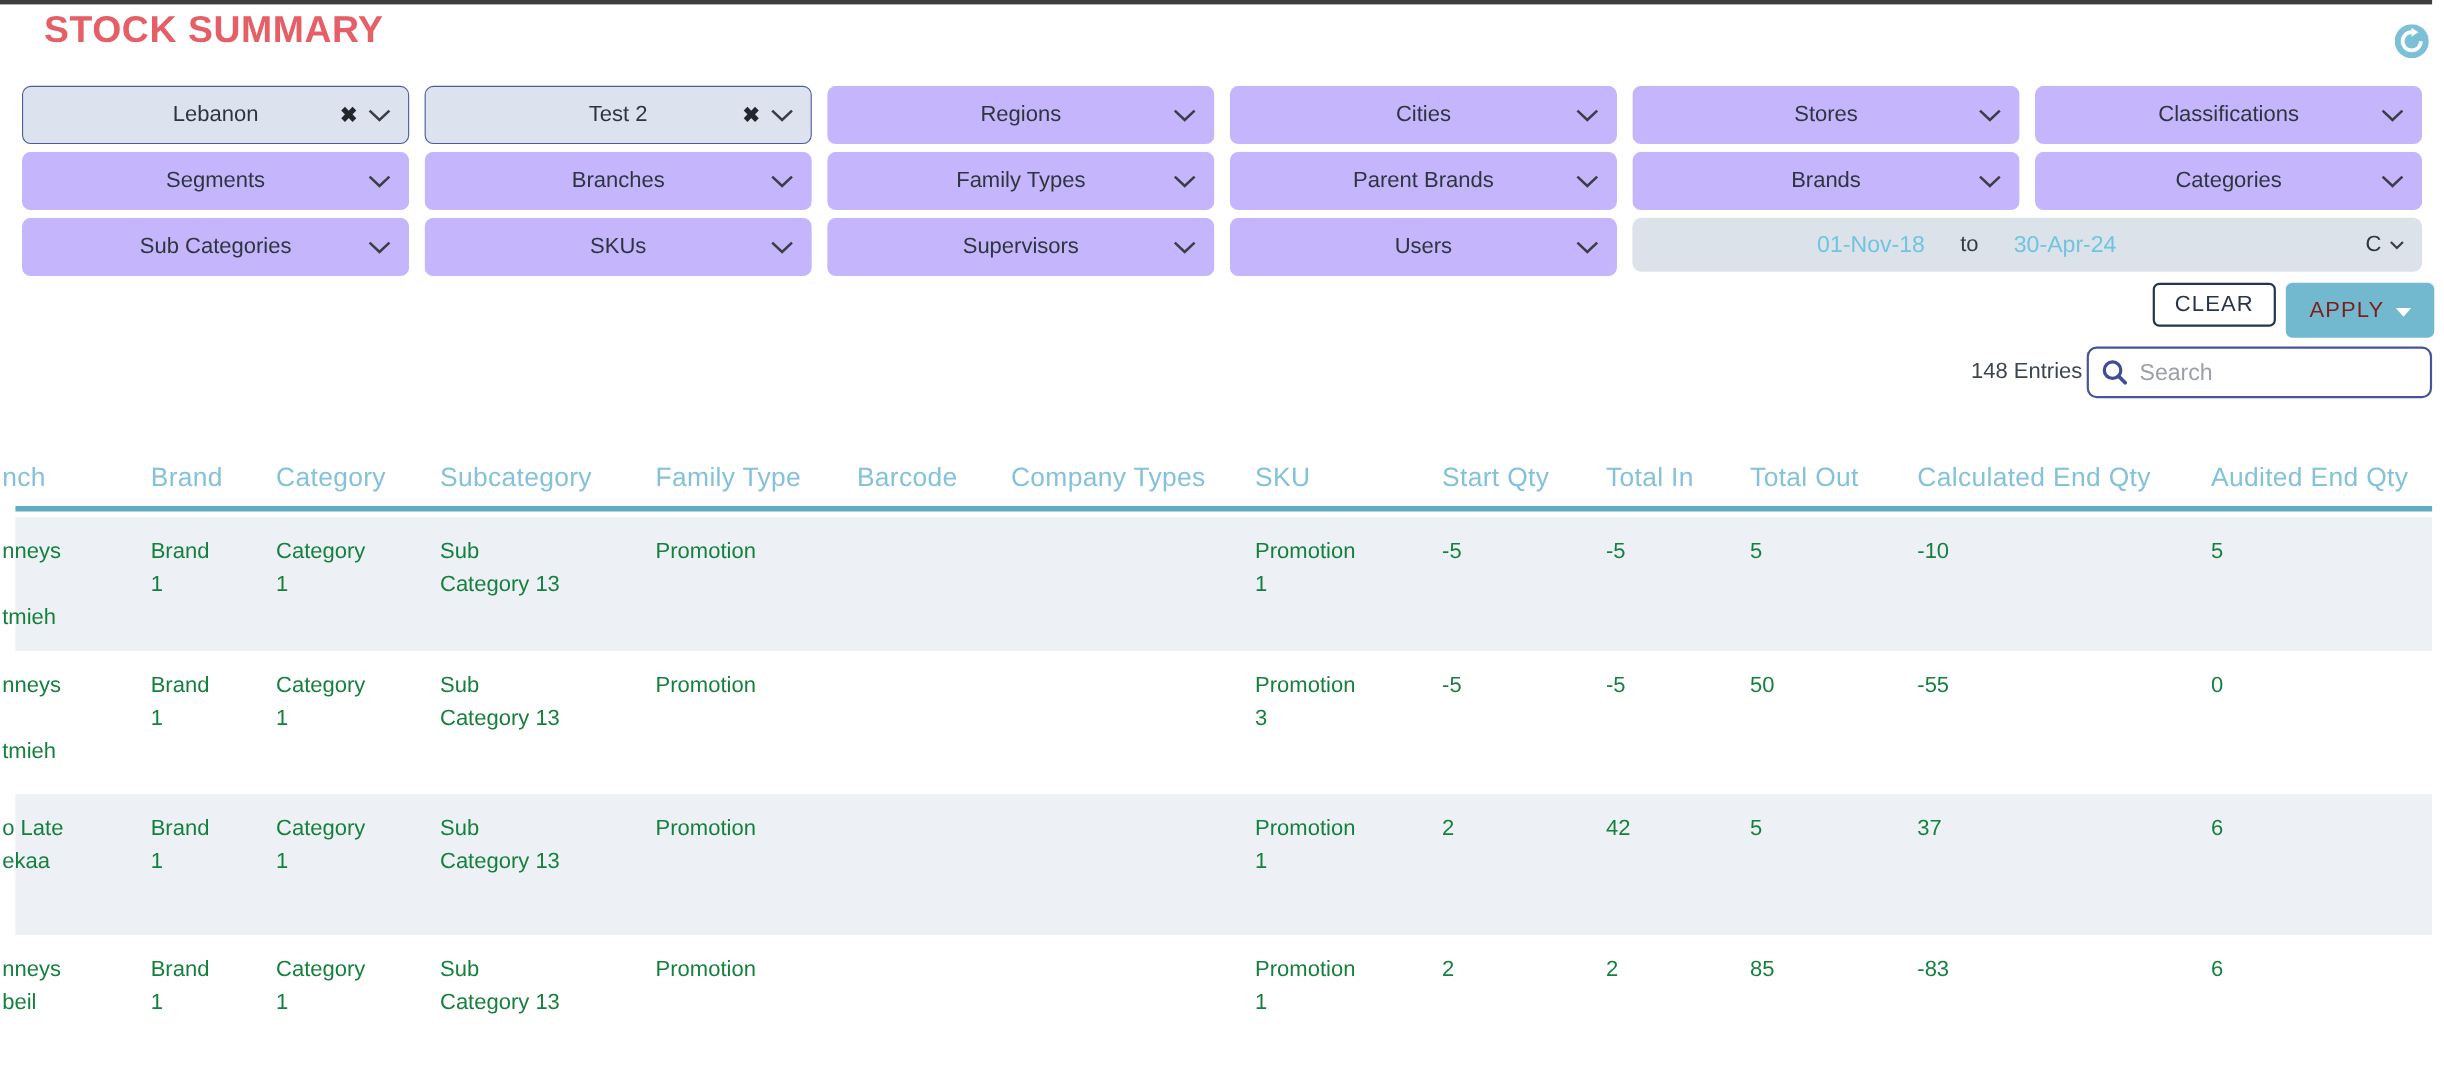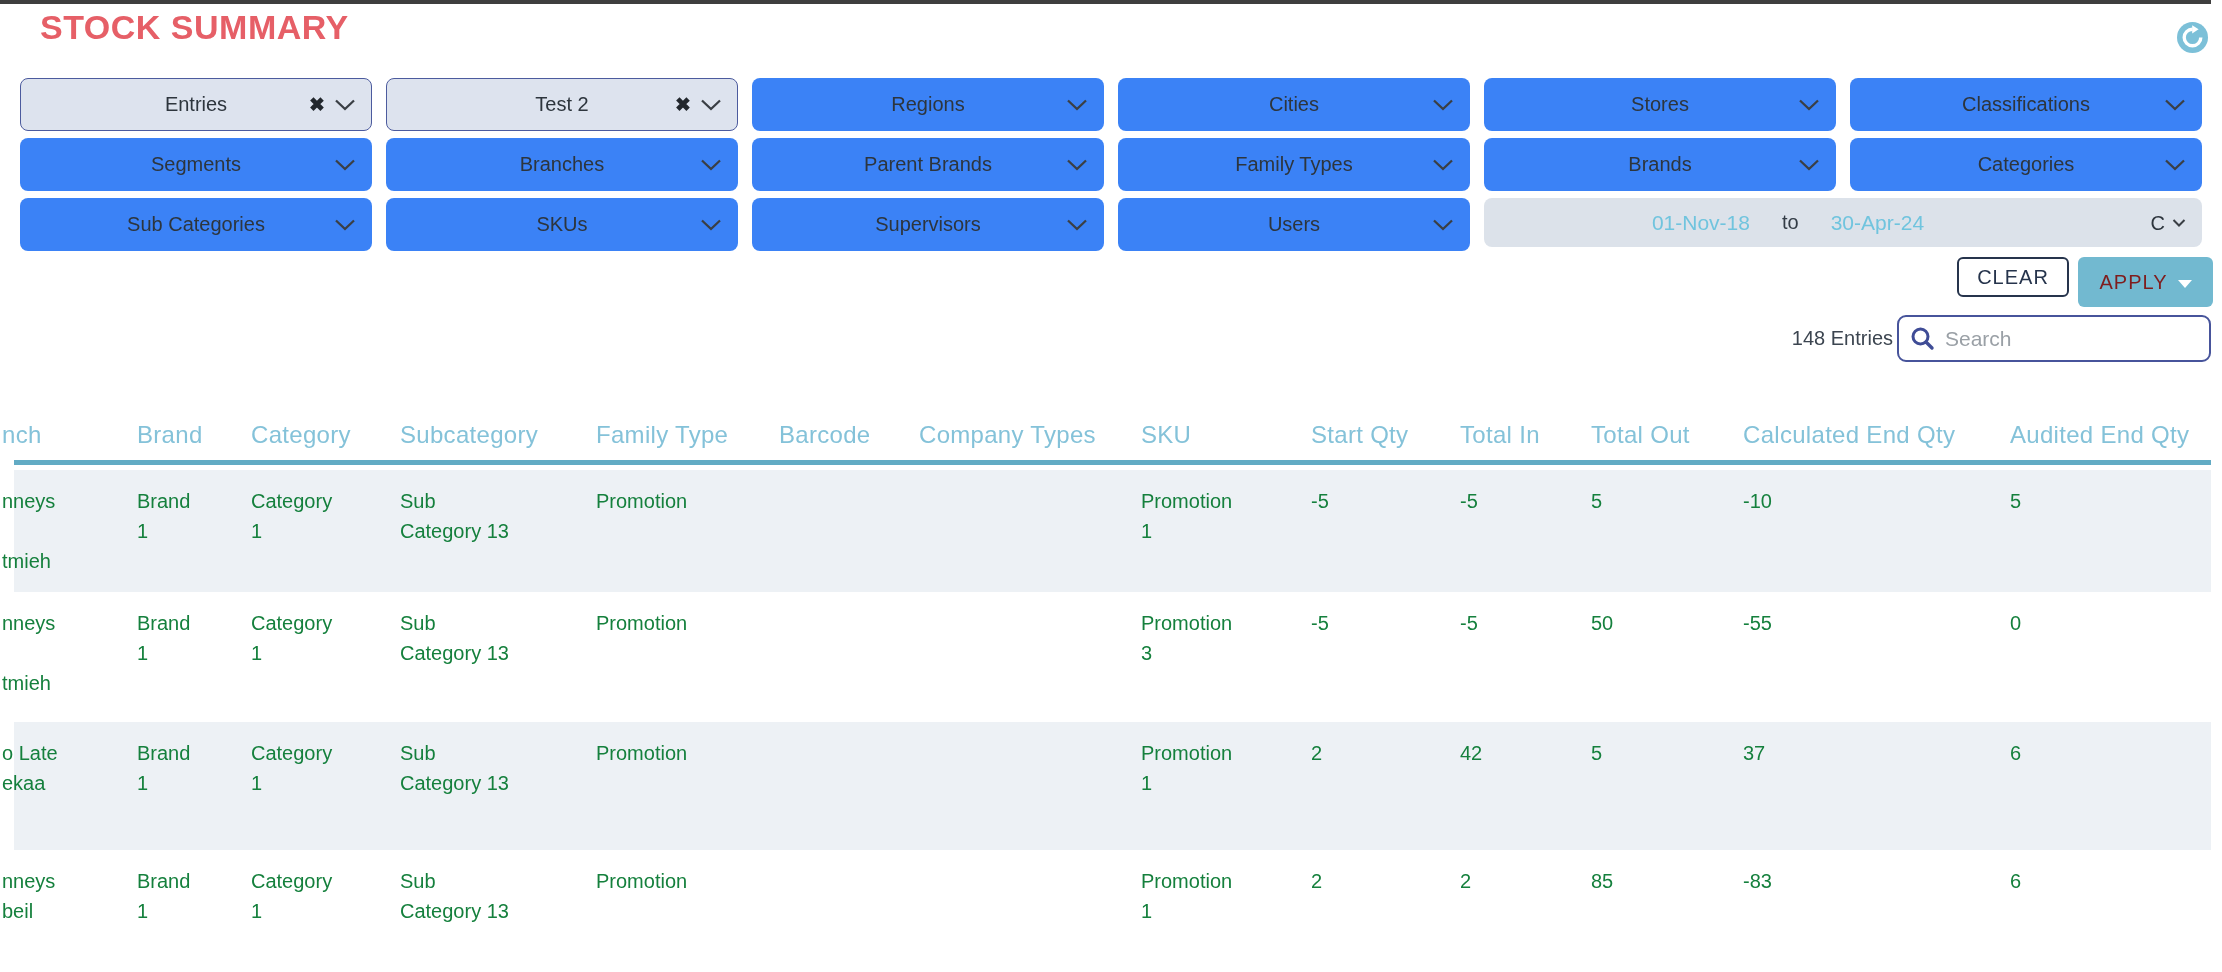--- a/index.html
+++ b/index.html
@@ -8,21 +8,21 @@
     font-family:"Liberation Sans", sans-serif;
   }
   .topbar{position:absolute;top:0;left:0;width:2211px;height:4px;background:#3e3e3e;}
   .page-title{position:absolute;left:40px;top:8px;font-size:34px;font-weight:bold;
     color:#e65f67;letter-spacing:.5px;}
   .refresh-btn{position:absolute;right:14px;top:22px;width:31px;height:31px;cursor:pointer;}
 
   
   .filters{position:absolute;left:20px;top:78px;width:2182px;display:grid;
     grid-template-columns:repeat(6,1fr);column-gap:14px;row-gap:7px;}
-  .pill{height:53px;background:#3b82f6;border-radius:8px;position:relative;display:flex;
+  .pill{height:53px;background:#c4b5fd;border-radius:8px;position:relative;display:flex;
     align-items:center;justify-content:center;font-size:20px;color:#2d353d;
     border:1px solid transparent;box-sizing:border-box;cursor:pointer;}
   .pill.selected{border:1px solid #4c5b9e;background:#dde3ee;}
   .pill .chev{position:absolute;right:15px;top:50%;transform:translateY(-50%);display:flex;}
   .pill .clear-x{position:absolute;right:46px;top:50%;transform:translateY(-52%);
     font-size:19px;font-weight:bold;color:#22272d;cursor:pointer;}
   .date-range{grid-column:span 2;height:49px;background:#dce2ea;border-radius:8px;
     position:relative;display:flex;align-items:center;justify-content:center;gap:32px;
     padding-right:110px;box-sizing:border-box;}
   .date-val{color:#70c4de;font-size:21px;cursor:pointer;}
@@ -77,21 +77,21 @@
   <svg width="31" height="31" viewBox="0 0 31 31">
     <circle cx="15.5" cy="15.5" r="15.5" fill="#7cc0d8"></circle>
     <path d="M15.5 7.2 A 8.3 8.3 0 1 0 23.8 15.5" stroke="#ffffff" stroke-width="3.4" fill="none"></path>
     <polygon points="15.2,3.2 15.2,11.4 21.6,7.3" fill="#ffffff"></polygon>
   </svg>
 </div>
 
 <div class="filters" id="filters-grid">
 
   <div class="pill selected">
-      <span>Entries</span>
+      <span>Lebanon</span>
       <span class="clear-x">✖</span>
       <span class="chev">
         <svg width="22" height="13" viewBox="0 0 22 13">
           <polyline points="2,2 11,10.5 20,2" fill="none" stroke="#3a3f45" stroke-width="2.3"></polyline>
         </svg>
       </span>
     </div>
     <div class="pill selected">
       <span>Test 2</span>
       <span class="clear-x">✖</span>
@@ -143,29 +143,29 @@
     </div>
     <div class="pill">
       <span>Branches</span>
       <span class="chev">
         <svg width="22" height="13" viewBox="0 0 22 13">
           <polyline points="2,2 11,10.5 20,2" fill="none" stroke="#3a3f45" stroke-width="2.3"></polyline>
         </svg>
       </span>
     </div>
     <div class="pill">
+      <span>Family Types</span>
+      <span class="chev">
+        <svg width="22" height="13" viewBox="0 0 22 13">
+          <polyline points="2,2 11,10.5 20,2" fill="none" stroke="#3a3f45" stroke-width="2.3"></polyline>
+        </svg>
+      </span>
+    </div>
+    <div class="pill">
       <span>Parent Brands</span>
-      <span class="chev">
-        <svg width="22" height="13" viewBox="0 0 22 13">
-          <polyline points="2,2 11,10.5 20,2" fill="none" stroke="#3a3f45" stroke-width="2.3"></polyline>
-        </svg>
-      </span>
-    </div>
-    <div class="pill">
-      <span>Family Types</span>
       <span class="chev">
         <svg width="22" height="13" viewBox="0 0 22 13">
           <polyline points="2,2 11,10.5 20,2" fill="none" stroke="#3a3f45" stroke-width="2.3"></polyline>
         </svg>
       </span>
     </div>
     <div class="pill">
       <span>Brands</span>
       <span class="chev">
         <svg width="22" height="13" viewBox="0 0 22 13">

